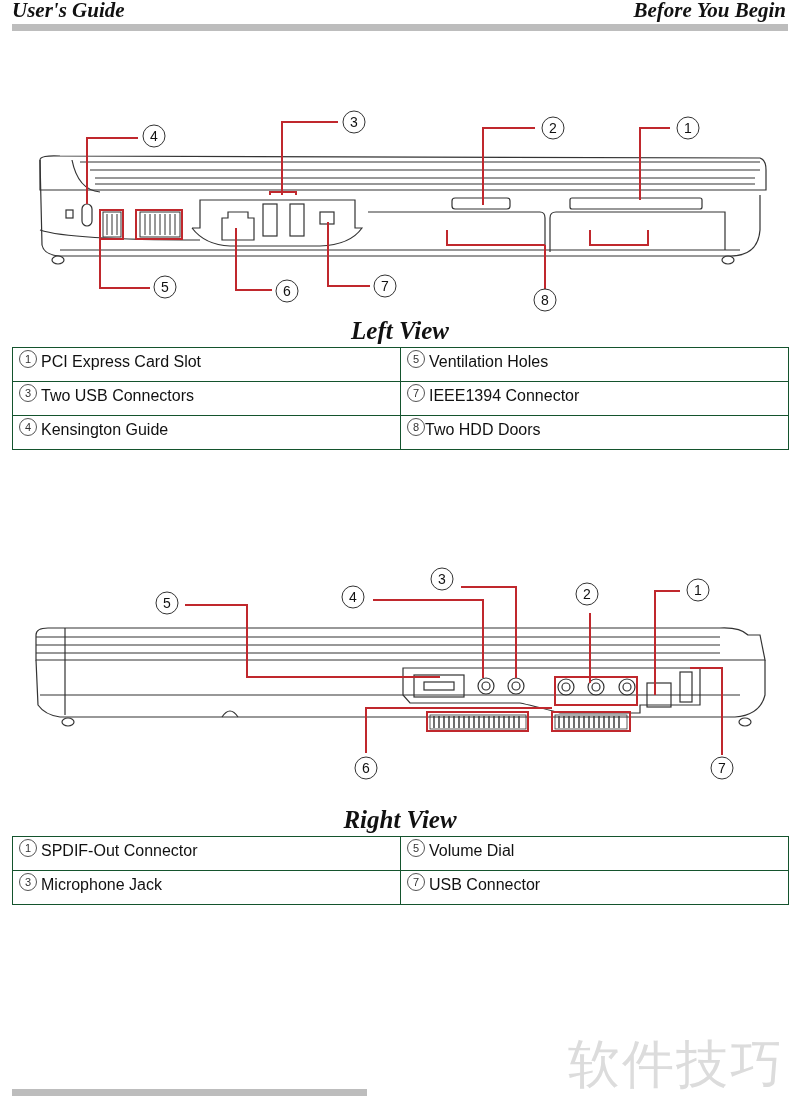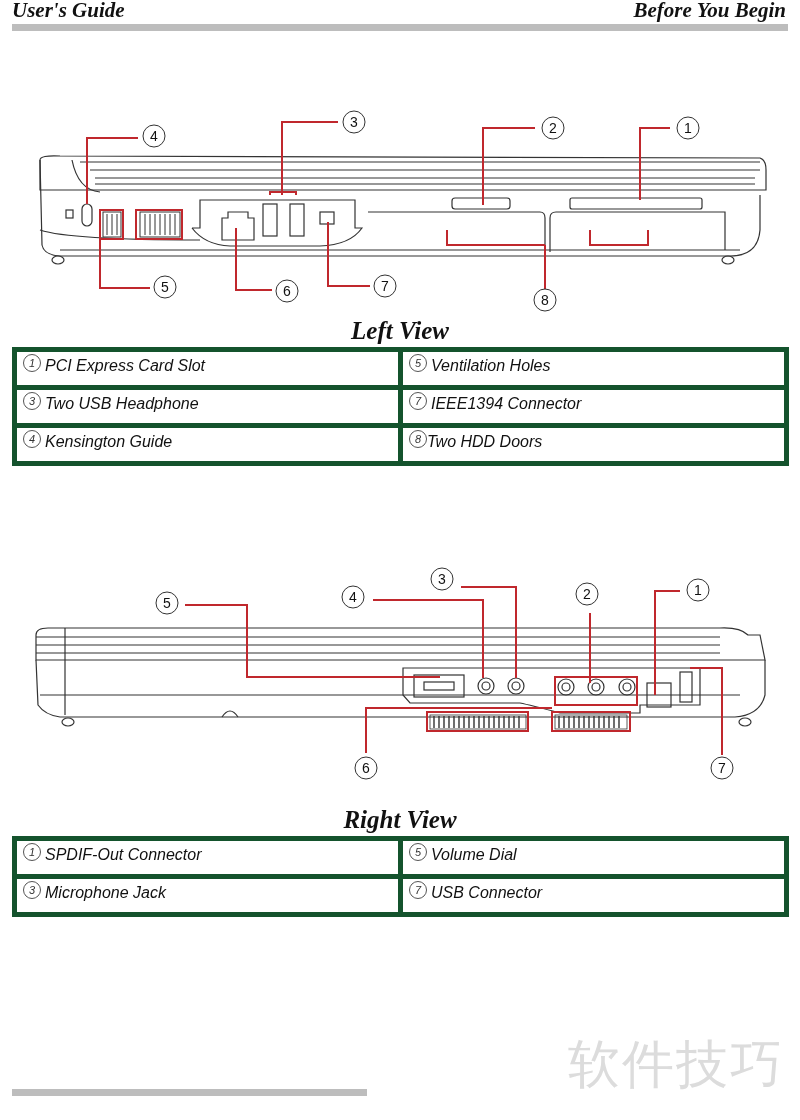--- a/index.html
+++ b/index.html
@@ -7,21 +7,21 @@
   .hdr { position:absolute; top:-2px; font-family:"Liberation Serif", serif; font-style:italic; font-weight:bold; font-size:21px; color:#111; }
   .hdr-left { left:12px; }
   .hdr-right { right:14px; }
   .hdr-bar { position:absolute; left:12px; top:24px; width:776px; height:7px; background:#bdbdbd; }
   .foot-bar { position:absolute; left:12px; top:1089px; width:355px; height:7px; background:#bdbdbd; }
   .watermark { position:absolute; left:568px; top:1030px; font-size:52px; color:#dcdcdc; letter-spacing:2px; font-family:Liberation Serif, serif; }
   .fig { position:absolute; left:0; width:800px; }
   .fig svg { display:block; }
   .caption { position:absolute; left:0; width:800px; text-align:center; font-family:"Liberation Serif", serif; font-style:italic; font-weight:bold; font-size:25px; }
   table.legend { position:absolute; left:12px; width:777px; border-collapse:collapse; table-layout:fixed; }
-  table.legend td { border:5px solid #14532d; vertical-align:top; padding:4px 2px 1px 2px; font-size:16px; line-height:19px; height:28px;font-style:italic; }
+  table.legend td { border:1px solid #14532d; vertical-align:top; padding:4px 2px 1px 2px; font-size:16px; line-height:19px; height:28px; }
   .num { display:inline-block; width:16px; height:16px; border:1px solid #555; border-radius:50%; font-size:11px; line-height:16px; text-align:center; vertical-align:top; margin:-2px 4px 0 4px; color:#333; }
   .num.tight { margin-right:0; }
 </style>
 </head>
 <body>
 
 <div class="hdr hdr-left">User's Guide</div>
 <div class="hdr hdr-right">Before You Begin</div>
 <div class="hdr-bar"></div>
 
@@ -129,21 +129,21 @@
 
 <div class="caption" style="top:317px;font-style:italic;">Left View</div>
 
 <table class="legend" style="top:347px;">
   <tbody>
       <tr>
     <td><span class="num">1</span><span>PCI Express Card Slot</span></td>
     <td><span class="num">5</span><span>Ventilation Holes</span></td>
   </tr>
   <tr>
-    <td><span class="num">3</span><span>Two USB Headphone</span></td>
+    <td><span class="num">3</span><span>Two USB Connectors</span></td>
     <td><span class="num">7</span><span>IEEE1394 Connector</span></td>
   </tr>
   <tr>
     <td><span class="num">4</span><span>Kensington Guide</span></td>
     <td><span class="num tight">8</span><span>Two HDD Doors</span></td>
   </tr>
 </tbody>
   </table>
 
 <div class="fig" style="top:565px;">

